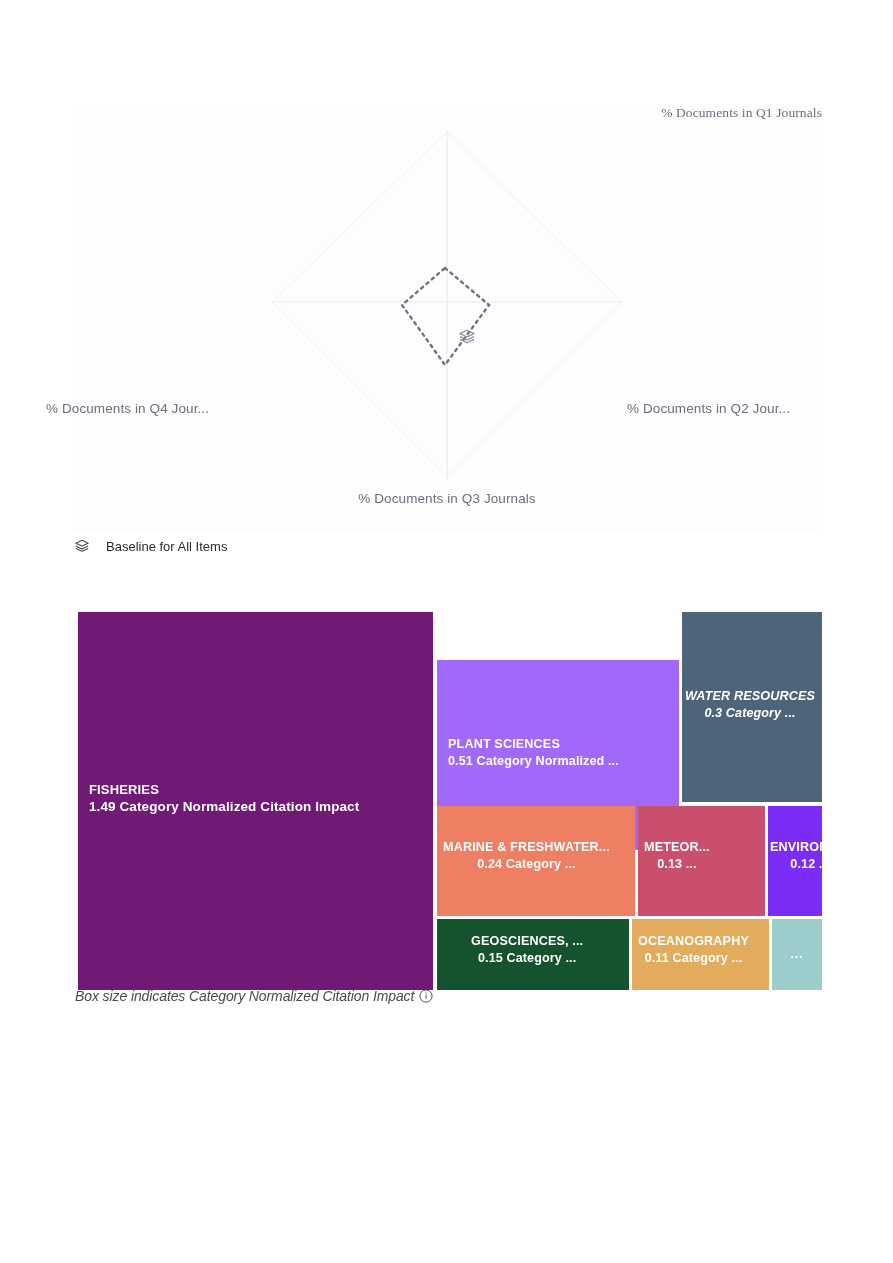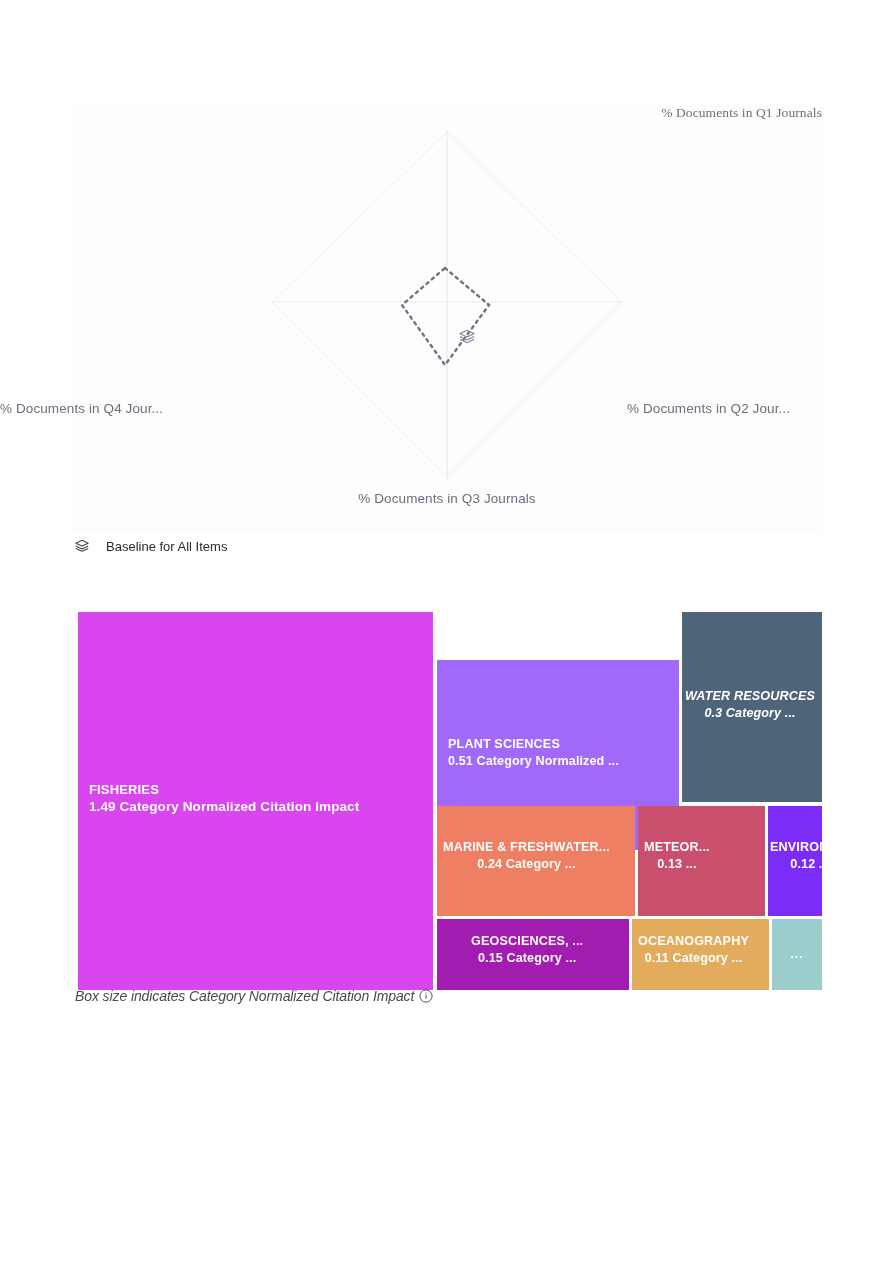--- a/index.html
+++ b/index.html
@@ -67,42 +67,42 @@
       <path d="M3 9.6 L10 13 L17 9.6"></path>
       <path d="M3 12.4 L10 15.8 L17 12.4"></path>
     </g>
   </svg>
 
   <div class="axis-label" id="label-q1" style="top:0px;">% Documents in Q1 Journals</div>
 
   <div class="axis-label" id="label-q3" style="top:386px;">% Documents in Q3 Journals</div>
 
   <div id="label-q4-wrap">
-    <span class="axis-label" id="label-q4" style="position:static;">% Documents in Q4 Jour...</span>
+    <span class="axis-label" id="label-q4" style="position:static;padding-left:46px;">% Documents in Q4 Jour...</span>
   </div>
 
   <div id="label-q2-wrap">
     <span class="axis-label" id="label-q2" style="position:static;">% Documents in Q2 Jour...</span>
   </div>
 </div>
 
 <div id="legend-row">
   <svg id="legend-icon" viewBox="0 0 16 16">
     <g fill="none" stroke="#4a4a4a" stroke-width="1.05" stroke-linejoin="round">
       <path d="M8 2.3 L14.2 5.2 L8 8.1 L1.8 5.2 Z"></path>
       <path d="M1.8 8 L8 10.9 L14.2 8"></path>
       <path d="M1.8 10.4 L8 13.3 L14.2 10.4"></path>
     </g>
   </svg>
   <span id="legend-text">Baseline for All Items</span>
 </div>
 
 <div id="treemap">
 
-  <div class="tile big" style="left:0;top:0;width:355px;height:378px;background:#d946ef;">
+  <div class="tile big" style="left:0;top:0;width:355px;height:378px;background:#701a75;">
     <div class="tile-inner" style="top:170px;">
       <div class="t-name">FISHERIES</div>
       <div class="t-val">1.49 Category Normalized Citation Impact</div>
     </div>
   </div>
 
   <div class="tile" style="left:359px;top:12px;width:242px;height:190px;background:#a069fa;margin-top:36px;">
     <div class="tile-inner" style="top:77px;">
       <div class="t-name">PLANT SCIENCES</div>
       <div class="t-val">0.51 Category Normalized ...</div>
@@ -130,21 +130,21 @@
     </div>
   </div>
 
   <div class="tile" style="left:690px;top:194px;width:54px;height:110px;background:#7c2cf7;">
     <div class="tile-inner" style="top:34px;left:2px;">
       <div class="t-name">ENVIRONM...</div>
       <div class="t-val">0.12 ...</div>
     </div>
   </div>
 
-  <div class="tile" style="left:359px;top:307px;width:192px;height:71px;background:#a21caf;">
+  <div class="tile" style="left:359px;top:307px;width:192px;height:71px;background:#14532d;">
     <div class="tile-inner" style="top:15px;left:34px;">
       <div class="t-name">GEOSCIENCES, ...</div>
       <div class="t-val">0.15 Category ...</div>
     </div>
   </div>
 
   <div class="tile" style="left:554px;top:307px;width:137px;height:71px;background:#e3ab5c;">
     <div class="tile-inner" style="top:15px;left:6px;">
       <div class="t-name">OCEANOGRAPHY</div>
       <div class="t-val">0.11 Category ...</div>

